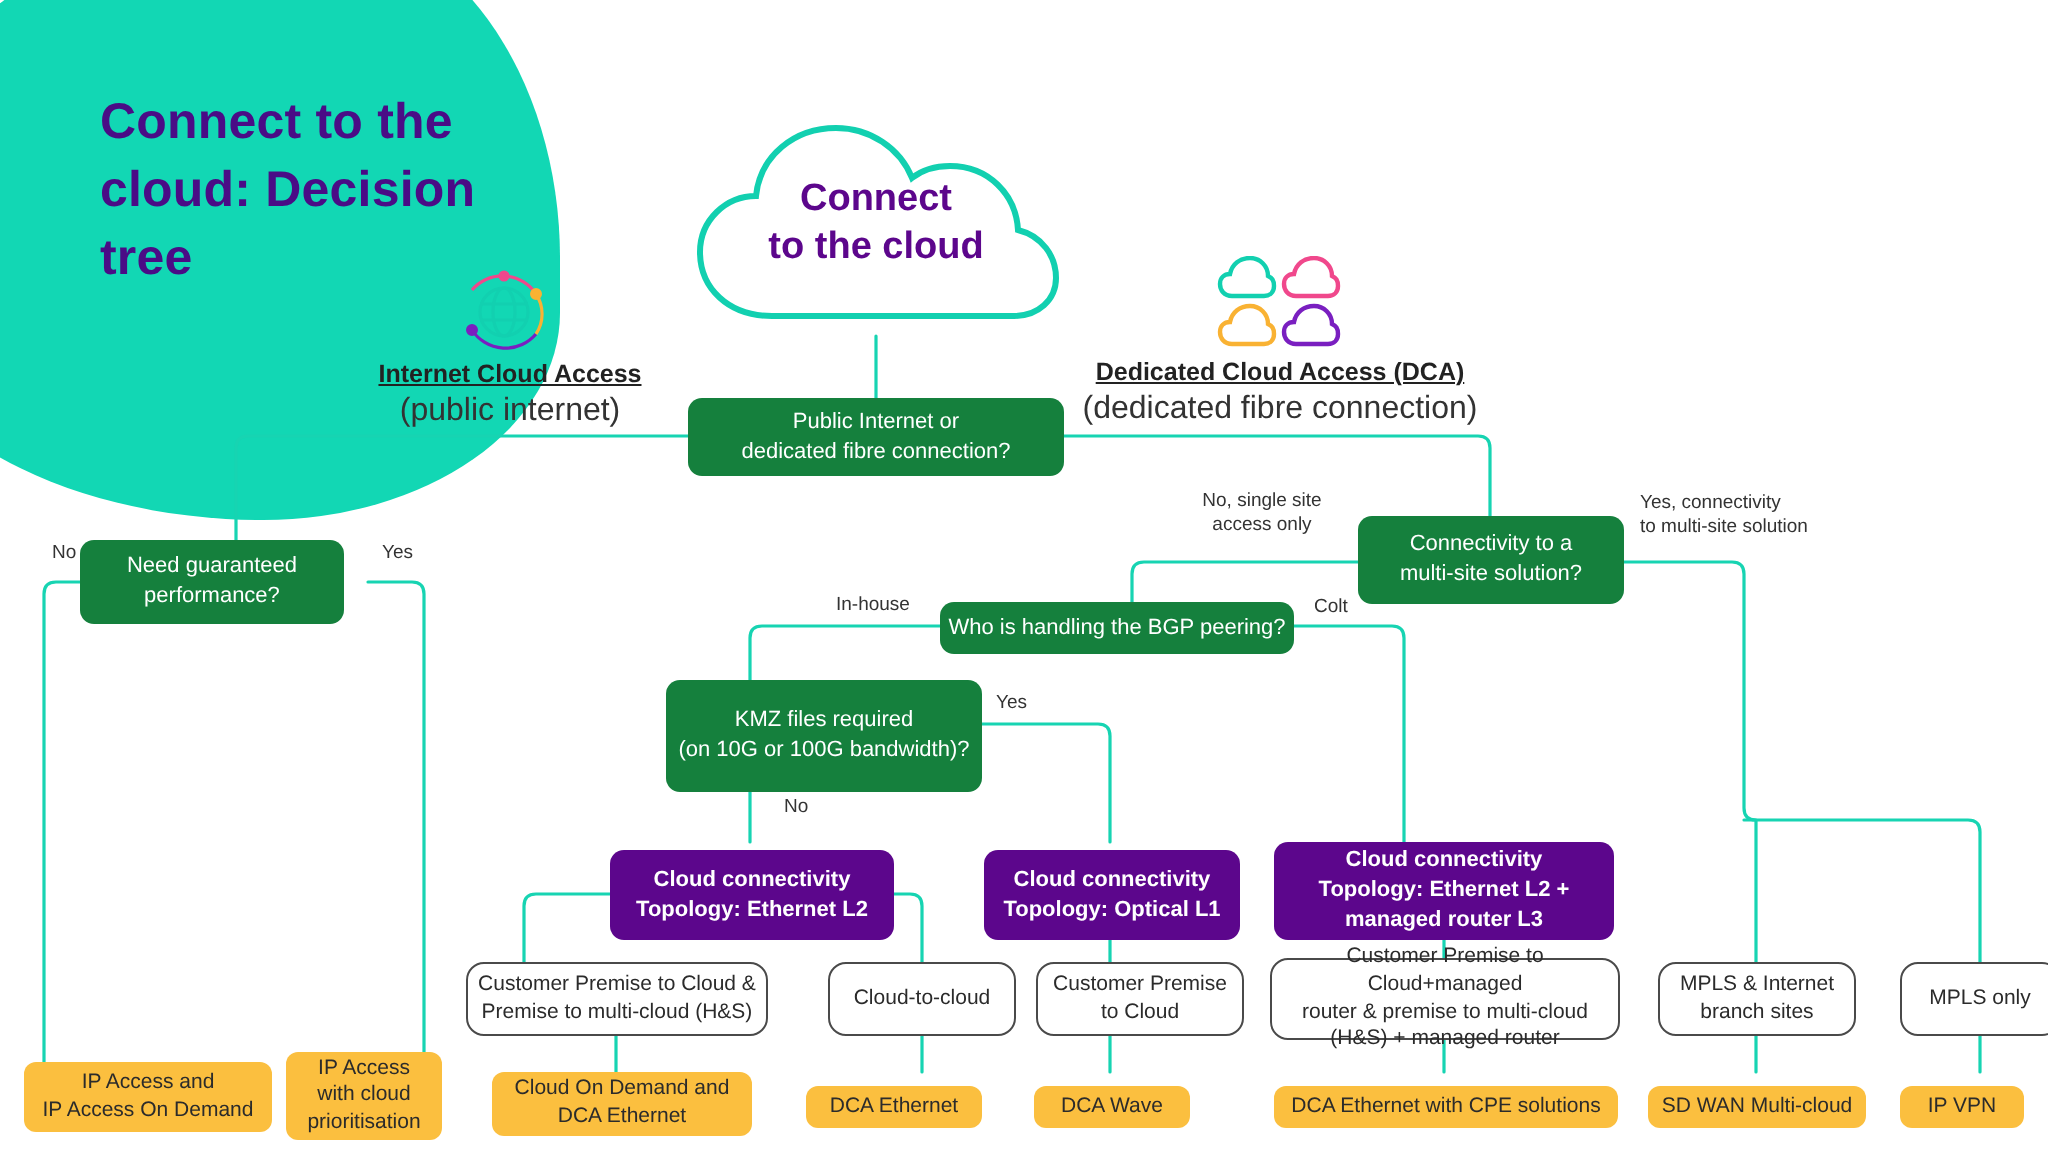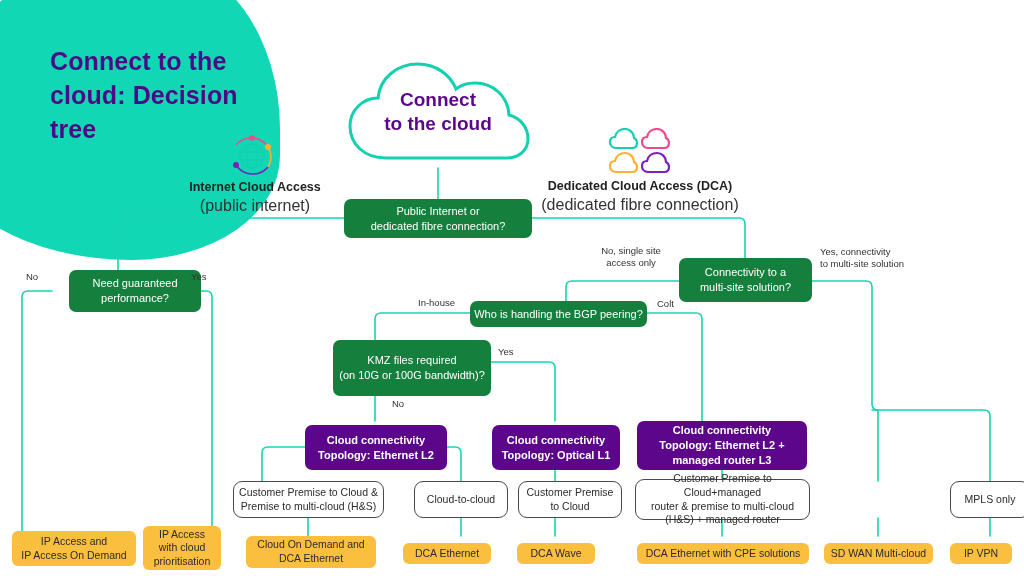--- a/index.html
+++ b/index.html
@@ -20,21 +20,21 @@
   .white{background:#fff;border:1.4px solid #4a4a4a;color:#2b2b2b;font-size:10.5px;
          line-height:1.3;border-radius:9px;}
   .orange{background:#fbbf3f;color:#2b2b2b;font-size:10.5px;line-height:1.3;border-radius:6px;}
 
   .cloudbox{position:absolute;left:340px;top:58px;width:196px;height:110px;}
   .cloudbox svg{width:196px;height:110px;display:block;}
   .cloudtext{position:absolute;left:0;top:30px;width:196px;text-align:center;
              color:#5c068c;font-size:19px;font-weight:bold;line-height:1.25;}
 
   .caption{position:absolute;text-align:center;color:#222;}
-  .caption .c1{font-size:12.5px;font-weight:bold;line-height:1.3;}
+  .caption .c1{font-size:12.5px;font-weight:bold;line-height:1.3;text-decoration:underline;}
   .caption .c2{font-size:16px;line-height:1.35;color:#333;}
 
   .edgelabel{position:absolute;color:#333;font-size:9.5px;line-height:1.3;}
 
   .icon-globe{position:absolute;left:228px;top:133px;width:48px;height:46px;}
   .icon-clouds{position:absolute;left:608px;top:128px;width:64px;height:46px;}
 </style>
 </head>
 <body>
 
@@ -135,21 +135,21 @@
     <div class="c2">(dedicated fibre connection)</div>
   </div>
 
   <div class="node blue" style="left:344px;top:199px;width:188px;height:39px;">
     <div>
       <div>Public Internet or</div>
       <div>dedicated fibre connection?</div>
     </div>
   </div>
 
-  <div class="node blue" style="left:69px;top:270px;width:132px;height:42px;">
+  <div class="node blue" style="left:40px;top:270px;width:132px;height:42px;">
     <div>
       <div>Need guaranteed</div>
       <div>performance?</div>
     </div>
   </div>
 
   <div class="node blue" style="left:679px;top:258px;width:133px;height:44px;">
     <div>
       <div>Connectivity to a</div>
       <div>multi-site solution?</div>
@@ -226,20 +226,26 @@
   </div>
 
   <div class="node white" style="left:635px;top:479px;width:175px;height:41px;">
     <div>
       <div>Customer Premise to Cloud+managed</div>
       <div>router &amp; premise to multi-cloud</div>
       <div>(H&amp;S) + managed router</div>
     </div>
   </div>
 
+  <div class="node white" style="left:829px;top:481px;width:99px;height:37px;">
+    <div>
+      <div>MPLS &amp; Internet</div>
+      <div>branch sites</div>
+    </div>
+  </div>
 
   <div class="node white" style="left:950px;top:481px;width:80px;height:37px;">
     <div>MPLS only</div>
   </div>
 
   <div class="node orange" style="left:12px;top:531px;width:124px;height:35px;">
     <div>
       <div>IP Access and</div>
       <div>IP Access On Demand</div>
     </div>

